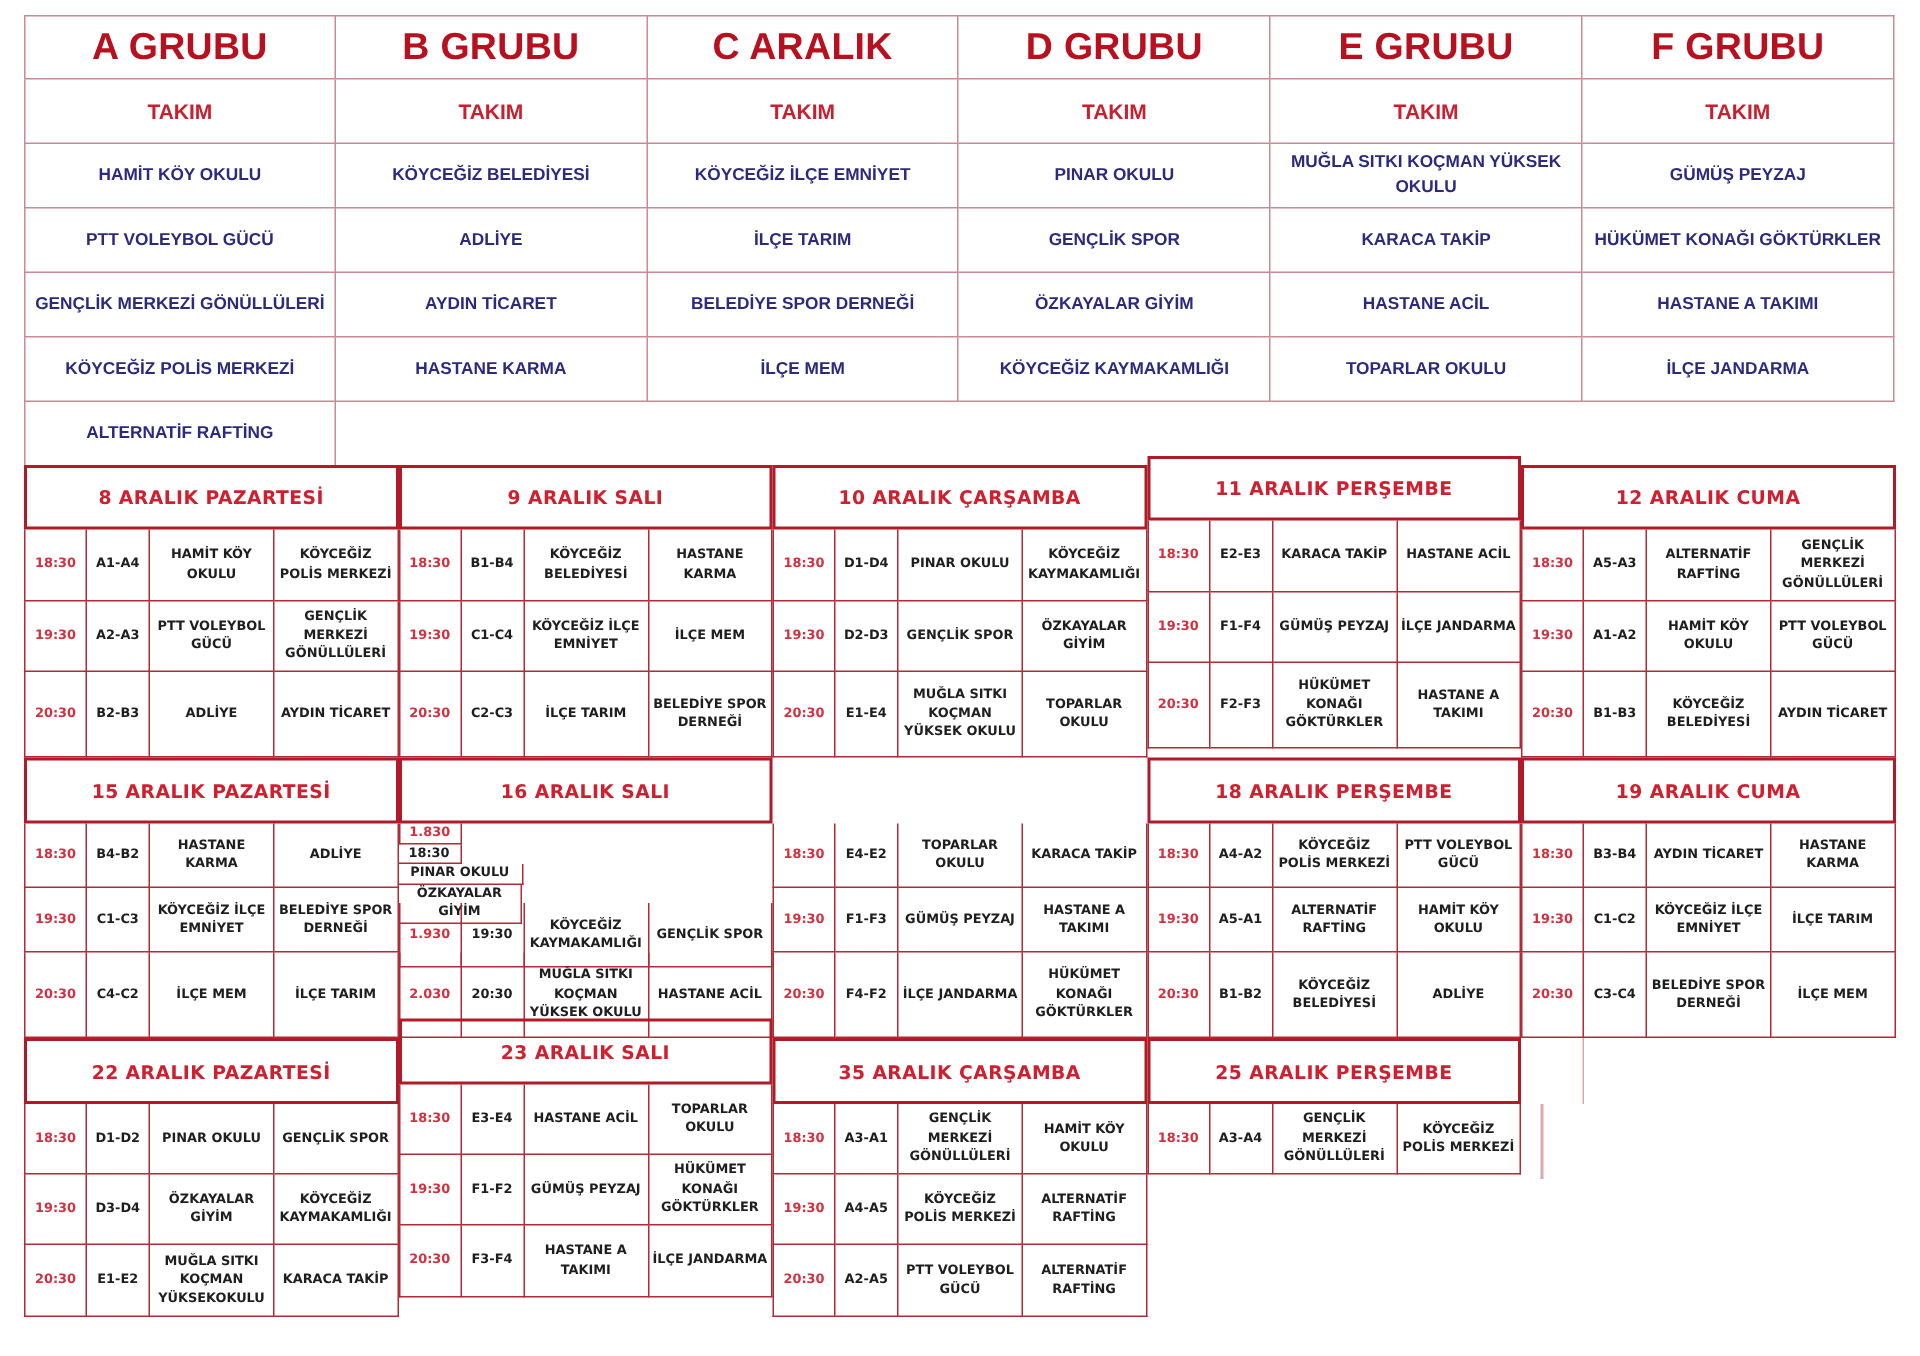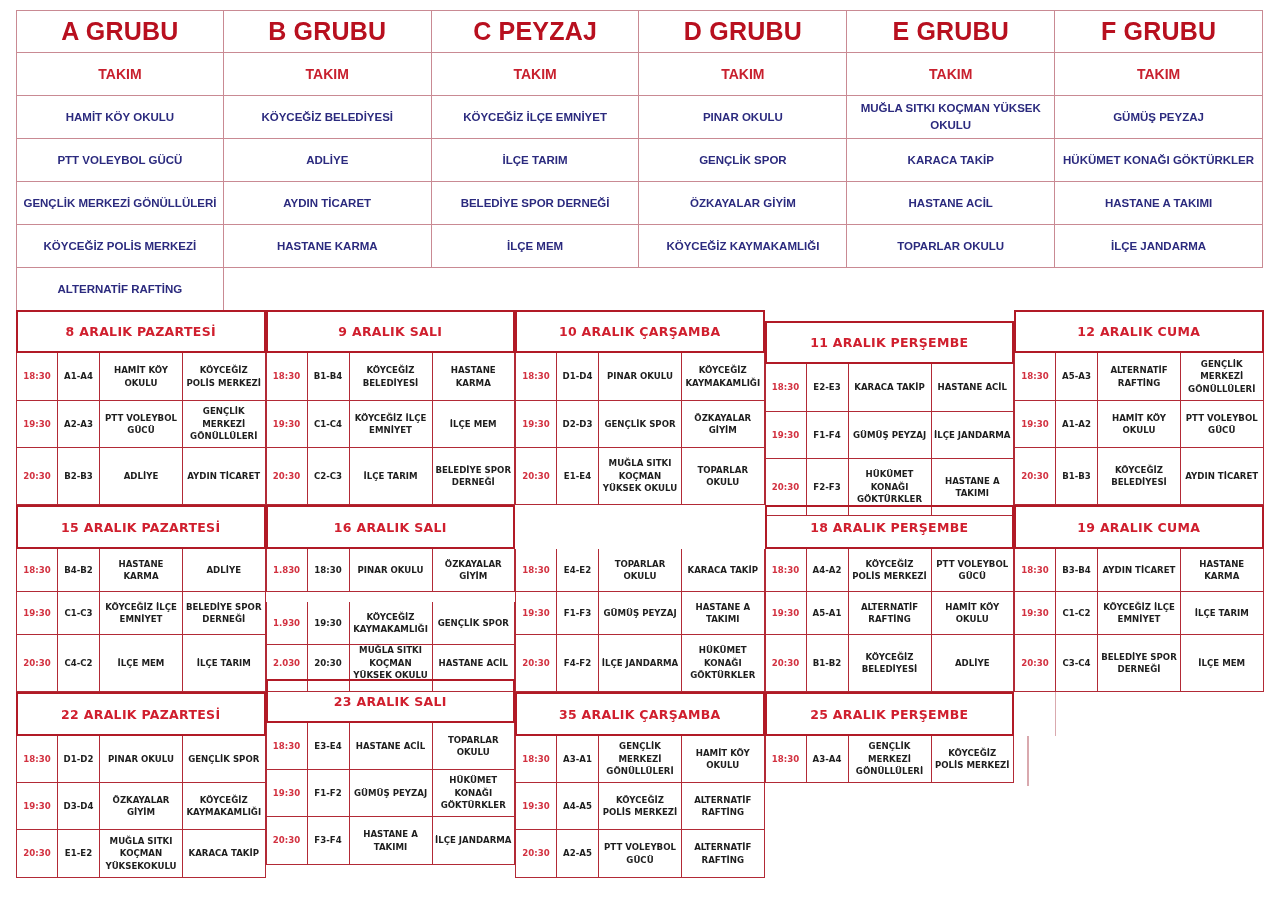--- a/index.html
+++ b/index.html
@@ -26,21 +26,21 @@
   .m-team { width: 83px; }
   .m-team2 { width: 82.5px; }
 </style>
 </head>
 <body>
 
 <div class="groups">
   <div class="g-row">
     <div class="g-cell g-title">A GRUBU</div>
     <div class="g-cell g-title">B GRUBU</div>
-    <div class="g-cell g-title">C PEYZAJ</div>
+    <div class="g-cell g-title">C ARALIK</div>
     <div class="g-cell g-title">D GRUBU</div>
     <div class="g-cell g-title">E GRUBU</div>
     <div class="g-cell g-title">F GRUBU</div>
   </div>
   <div class="g-row">
     <div class="g-cell g-takim">TAKIM</div>
     <div class="g-cell g-takim">TAKIM</div>
     <div class="g-cell g-takim">TAKIM</div>
     <div class="g-cell g-takim">TAKIM</div>
     <div class="g-cell g-takim">TAKIM</div>
@@ -141,21 +141,21 @@
         <div class="m-cell m-team">GENÇLİK SPOR</div>
         <div class="m-cell m-team2">ÖZKAYALAR GİYİM</div>
       </div>
       <div class="match" style="top: 138px; height: 57px;">
         <div class="m-cell m-time first">20:30</div>
         <div class="m-cell m-code">E1-E4</div>
         <div class="m-cell m-team">MUĞLA SITKI KOÇMAN YÜKSEK OKULU</div>
         <div class="m-cell m-team2">TOPARLAR OKULU</div>
       </div>
     </div>
-    <div class="day" style="left: 748.5px; top: 321px; width: 249.5px; height: 195px;">
+    <div class="day" style="left: 748.5px; top: 304px; width: 249.5px; height: 195px;">
       <div class="day-head" style="height: 43px;">11 ARALIK PERŞEMBE</div>
       <div class="match" style="top: 43px; height: 48px;">
         <div class="m-cell m-time first">18:30</div>
         <div class="m-cell m-code">E2-E3</div>
         <div class="m-cell m-team">KARACA TAKİP</div>
         <div class="m-cell m-team2">HASTANE ACİL</div>
       </div>
       <div class="match" style="top: 91px; height: 47px;">
         <div class="m-cell m-time first">19:30</div>
         <div class="m-cell m-code">F1-F4</div>
@@ -206,21 +206,21 @@
       </div>
       <div class="match" style="top: 130px; height: 57px;">
         <div class="m-cell m-time first">20:30</div>
         <div class="m-cell m-code">C4-C2</div>
         <div class="m-cell m-team">İLÇE MEM</div>
         <div class="m-cell m-team2">İLÇE TARIM</div>
       </div>
     </div>
     <div class="day" style="left: 249.5px; top: 505px; width: 249.5px; height: 187px;">
       <div class="day-head" style="height: 44px;">16 ARALIK SALI</div>
-      <div class="match" style="top: 44px; height: 43px;">
+      <div class="match" style="top: 44px; height: 43px; flex-direction: column;">
         <div class="m-cell m-time first">1.830</div>
         <div class="m-cell m-code">18:30</div>
         <div class="m-cell m-team">PINAR OKULU</div>
         <div class="m-cell m-team2">ÖZKAYALAR GİYİM</div>
       </div>
       <div class="match" style="top: 97px; height: 43px;">
         <div class="m-cell m-time first">1.930</div>
         <div class="m-cell m-code">19:30</div>
         <div class="m-cell m-team">KÖYCEĞİZ KAYMAKAMLIĞI</div>
         <div class="m-cell m-team2">GENÇLİK SPOR</div>

